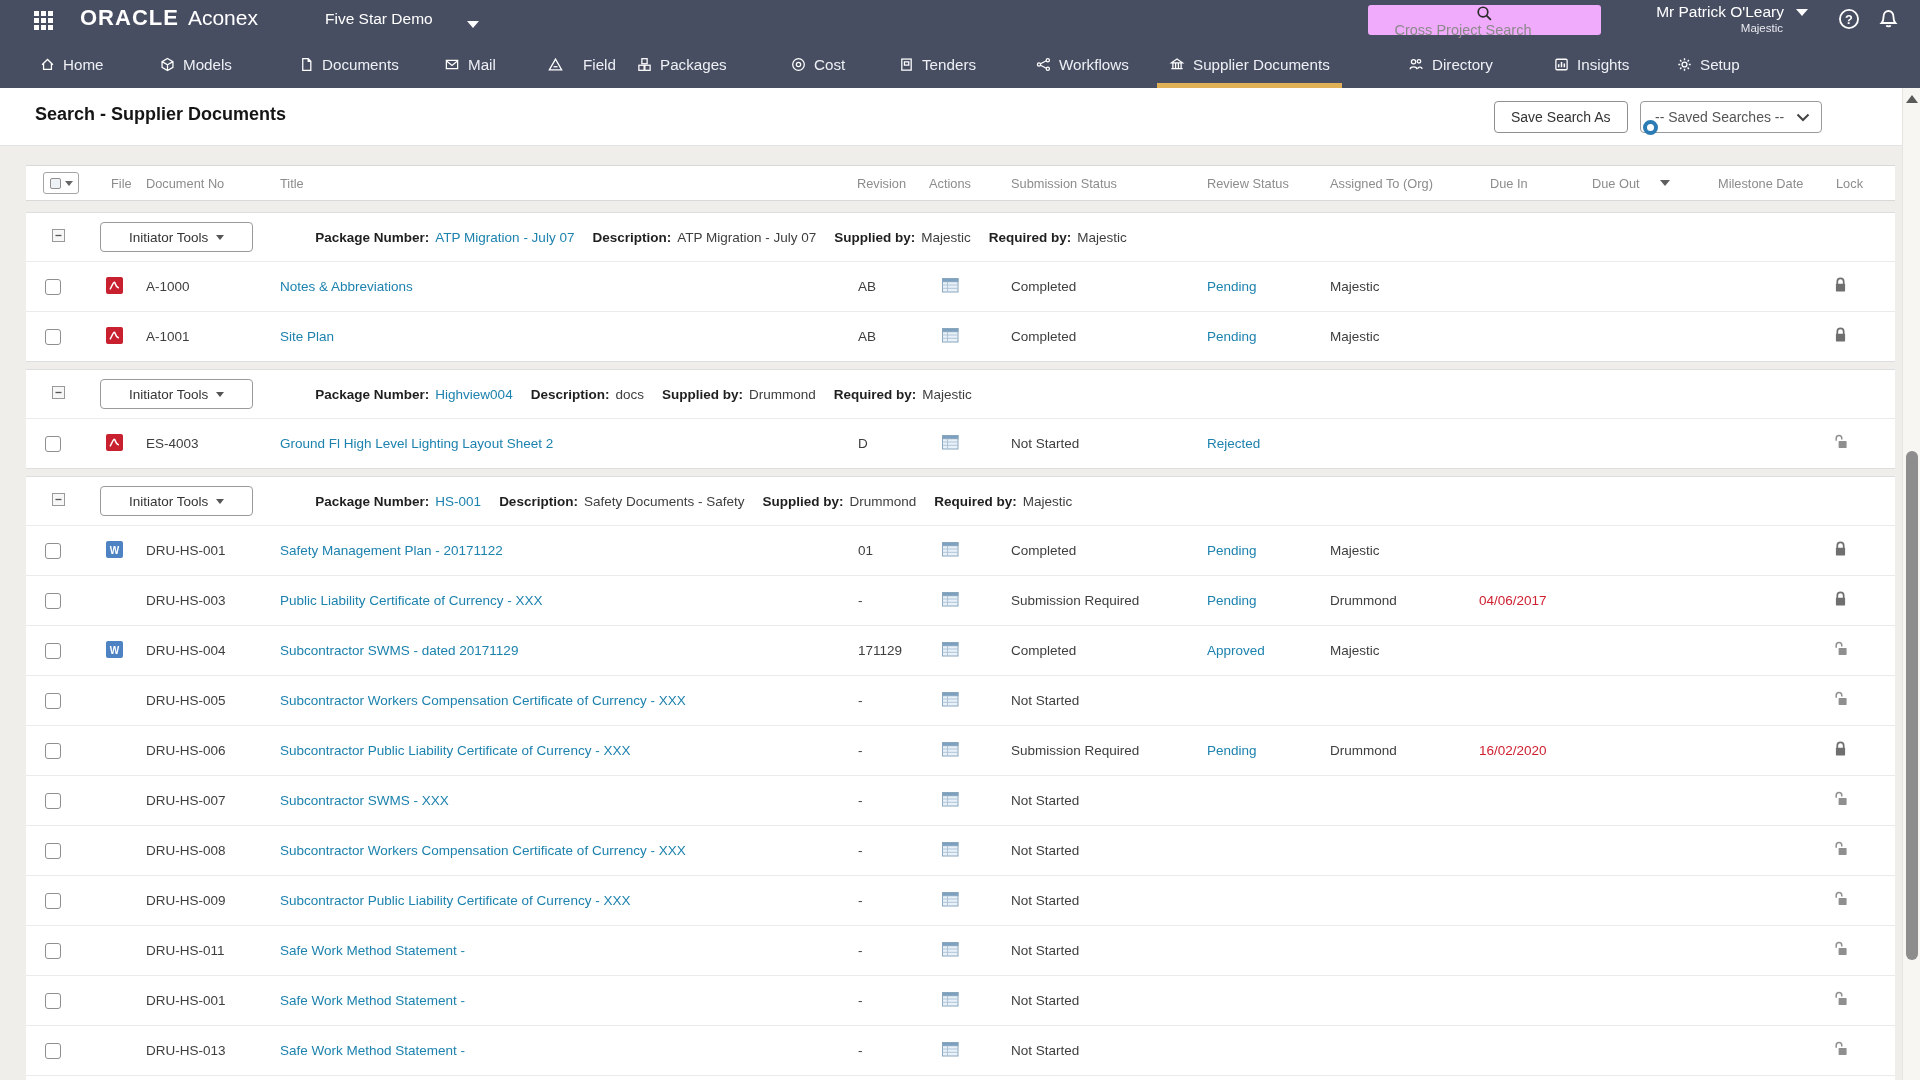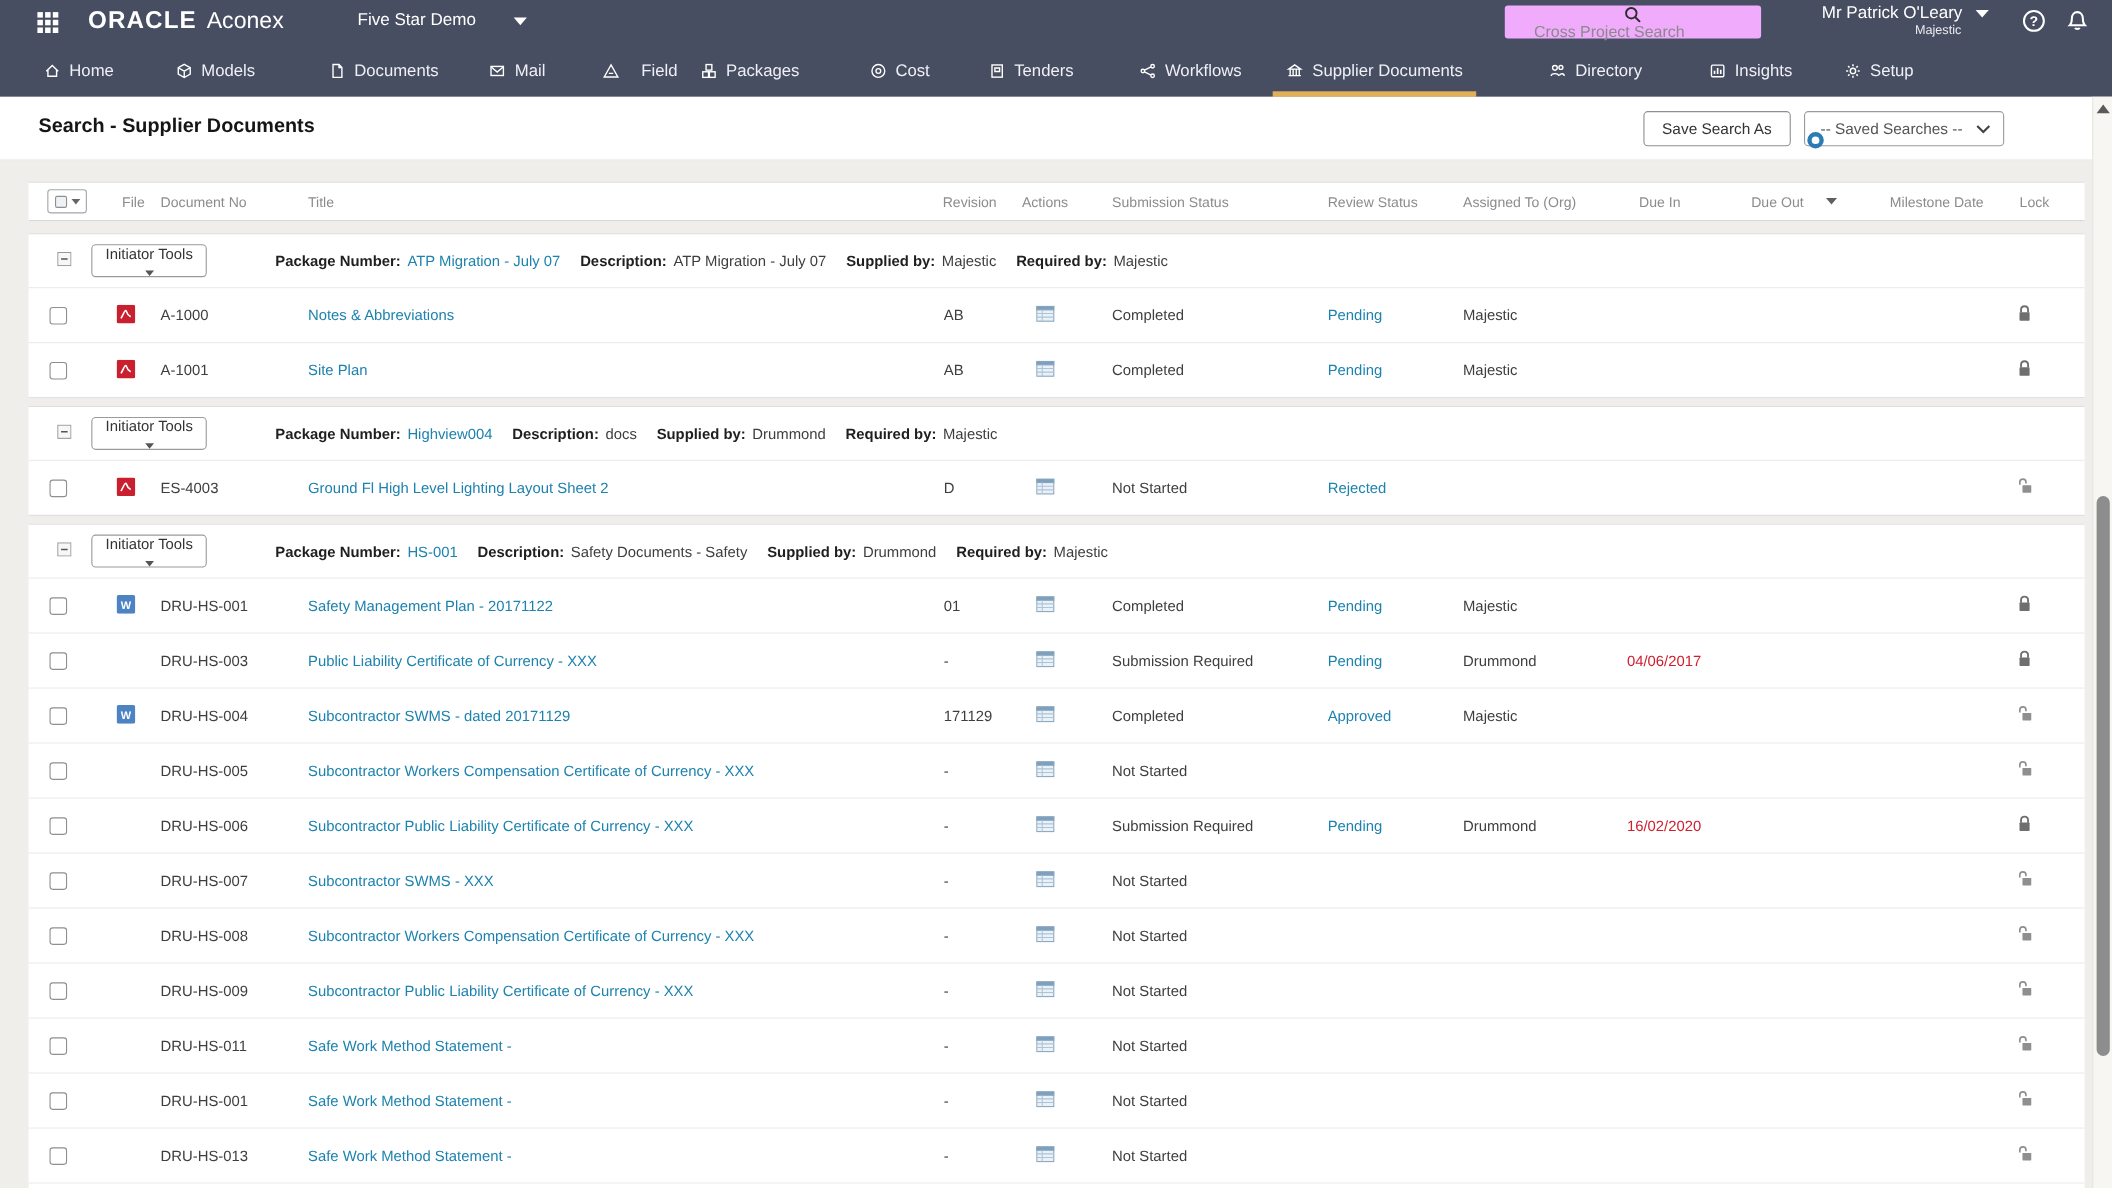--- a/index.html
+++ b/index.html
@@ -11,21 +11,21 @@
   .icon { display:inline-flex; align-items:center; justify-content:center; }
   .icon svg { display:block; }
 
   
   .topbar { position:absolute; top:0; left:0; width:1920px; height:88px; background:#484e62; }
   .tb-row1 { position:absolute; top:0; left:0; right:0; height:40px; display:flex; align-items:center; }
   .waffle { position:absolute; left:32px; top:9px; }
   .brand { position:absolute; left:80px; top:5px; display:flex; align-items:baseline; color:#fff; }
   .brand-oracle { font-size:22px; font-weight:800; letter-spacing:1px; }
   .brand-product { font-size:21px; font-weight:400; margin-left:9px; }
-  .project-sel { position:absolute; left:325px; top:10px; display:flex; align-items:center; color:#fff; cursor:default; }
+  .project-sel { position:absolute; left:325px; top:10px; display:flex; align-items:flex-end; color:#fff; cursor:default; }
   .project-name { font-size:15.5px; }
   .caret-down { width:0; height:0; border-left:6px solid transparent; border-right:6px solid transparent; border-top:7px solid #fff; }
   .project-sel .caret-down { margin-left:34px; }
   .searchbox { position:absolute; left:1368px; top:5px; width:233px; height:30px; background:#f0abfc; border-radius:3px; display:flex; align-items:center; padding:0 9px;flex-direction:column; }
   .searchbox input { border:none; outline:none; flex:1; font-family:"Liberation Sans",sans-serif; font-size:14.5px; color:#333; margin-left:7px; background:transparent; }
   .searchbox input::placeholder { color:#8a8a8a; }
   .user-block { position:absolute; left:1622px; top:3px; width:186px; color:#fff; text-align:right; }
   .user-row { display:flex; align-items:center; justify-content:flex-end; }
   .user-name { font-size:15.5px; }
   .user-row .caret-down { margin-left:12px; border-top-width:7px; }
@@ -62,21 +62,21 @@
   .table-head .h-lock { padding-left:11px; }
   .sort-caret { width:0; height:0; border-left:5px solid transparent; border-right:5px solid transparent; border-top:6px solid #5f5f5f; margin-left:20px; }
   .selall { margin-left:17px; width:36px; height:22px; border:1px solid #a5a5a5; border-radius:3px; background:#fff; display:flex; align-items:center; justify-content:center; gap:4px; }
   .selall .sq { width:11px; height:11px; border:1px solid #8f8f8f; border-radius:2px; background:#eef2f6; }
   .selall .caret-down { border-left-width:4px; border-right-width:4px; border-top:5px solid #666; }
 
   .groups { position:absolute; top:66px; left:26px; width:1869px; }
   .group-card { background:#fff; margin-bottom:7px; border-top:1px solid #dedede; border-bottom:1px solid #dedede; }
   .group-head { height:48px; display:flex; align-items:center; font-size:13.5px; }
   .collapse-box { margin-left:26px; cursor:pointer; }
-  .tools-btn { margin-left:18px; height:30px; padding:0 12px; background:#fff; border:1px solid #9a9a9a; border-radius:4px; font-family:"Liberation Sans",sans-serif; font-size:13.5px; color:#333; display:flex; align-items:center; gap:8px; cursor:pointer;flex-direction:column; }
+  .tools-btn { margin-left:35px; height:30px; padding:0 28px; background:#fff; border:1px solid #9a9a9a; border-radius:4px; font-family:"Liberation Sans",sans-serif; font-size:13.5px; color:#333; display:flex; align-items:center; gap:8px; cursor:pointer; }
   .tools-btn .caret-down { border-left-width:4px; border-right-width:4px; border-top:5px solid #555; }
   .group-texts { margin-left:62px; display:flex; align-items:center; white-space:nowrap; }
   .glabel { font-weight:bold; color:#1f1f1f; margin-left:18px; }
   .glabel.first { margin-left:0; }
   .gval { margin-left:6px; color:#3e3e3e; }
   a.lnk { color:#1d82ae; text-decoration:none; cursor:pointer; }
 
   .data-row { height:50px; border-top:1px solid #ebebeb; font-size:13.5px; color:#3e3e3e; }
   .data-row.partial { height:15px; overflow:hidden; align-items:start; }
   .data-row.partial .c-lock { padding-top:4px; }

